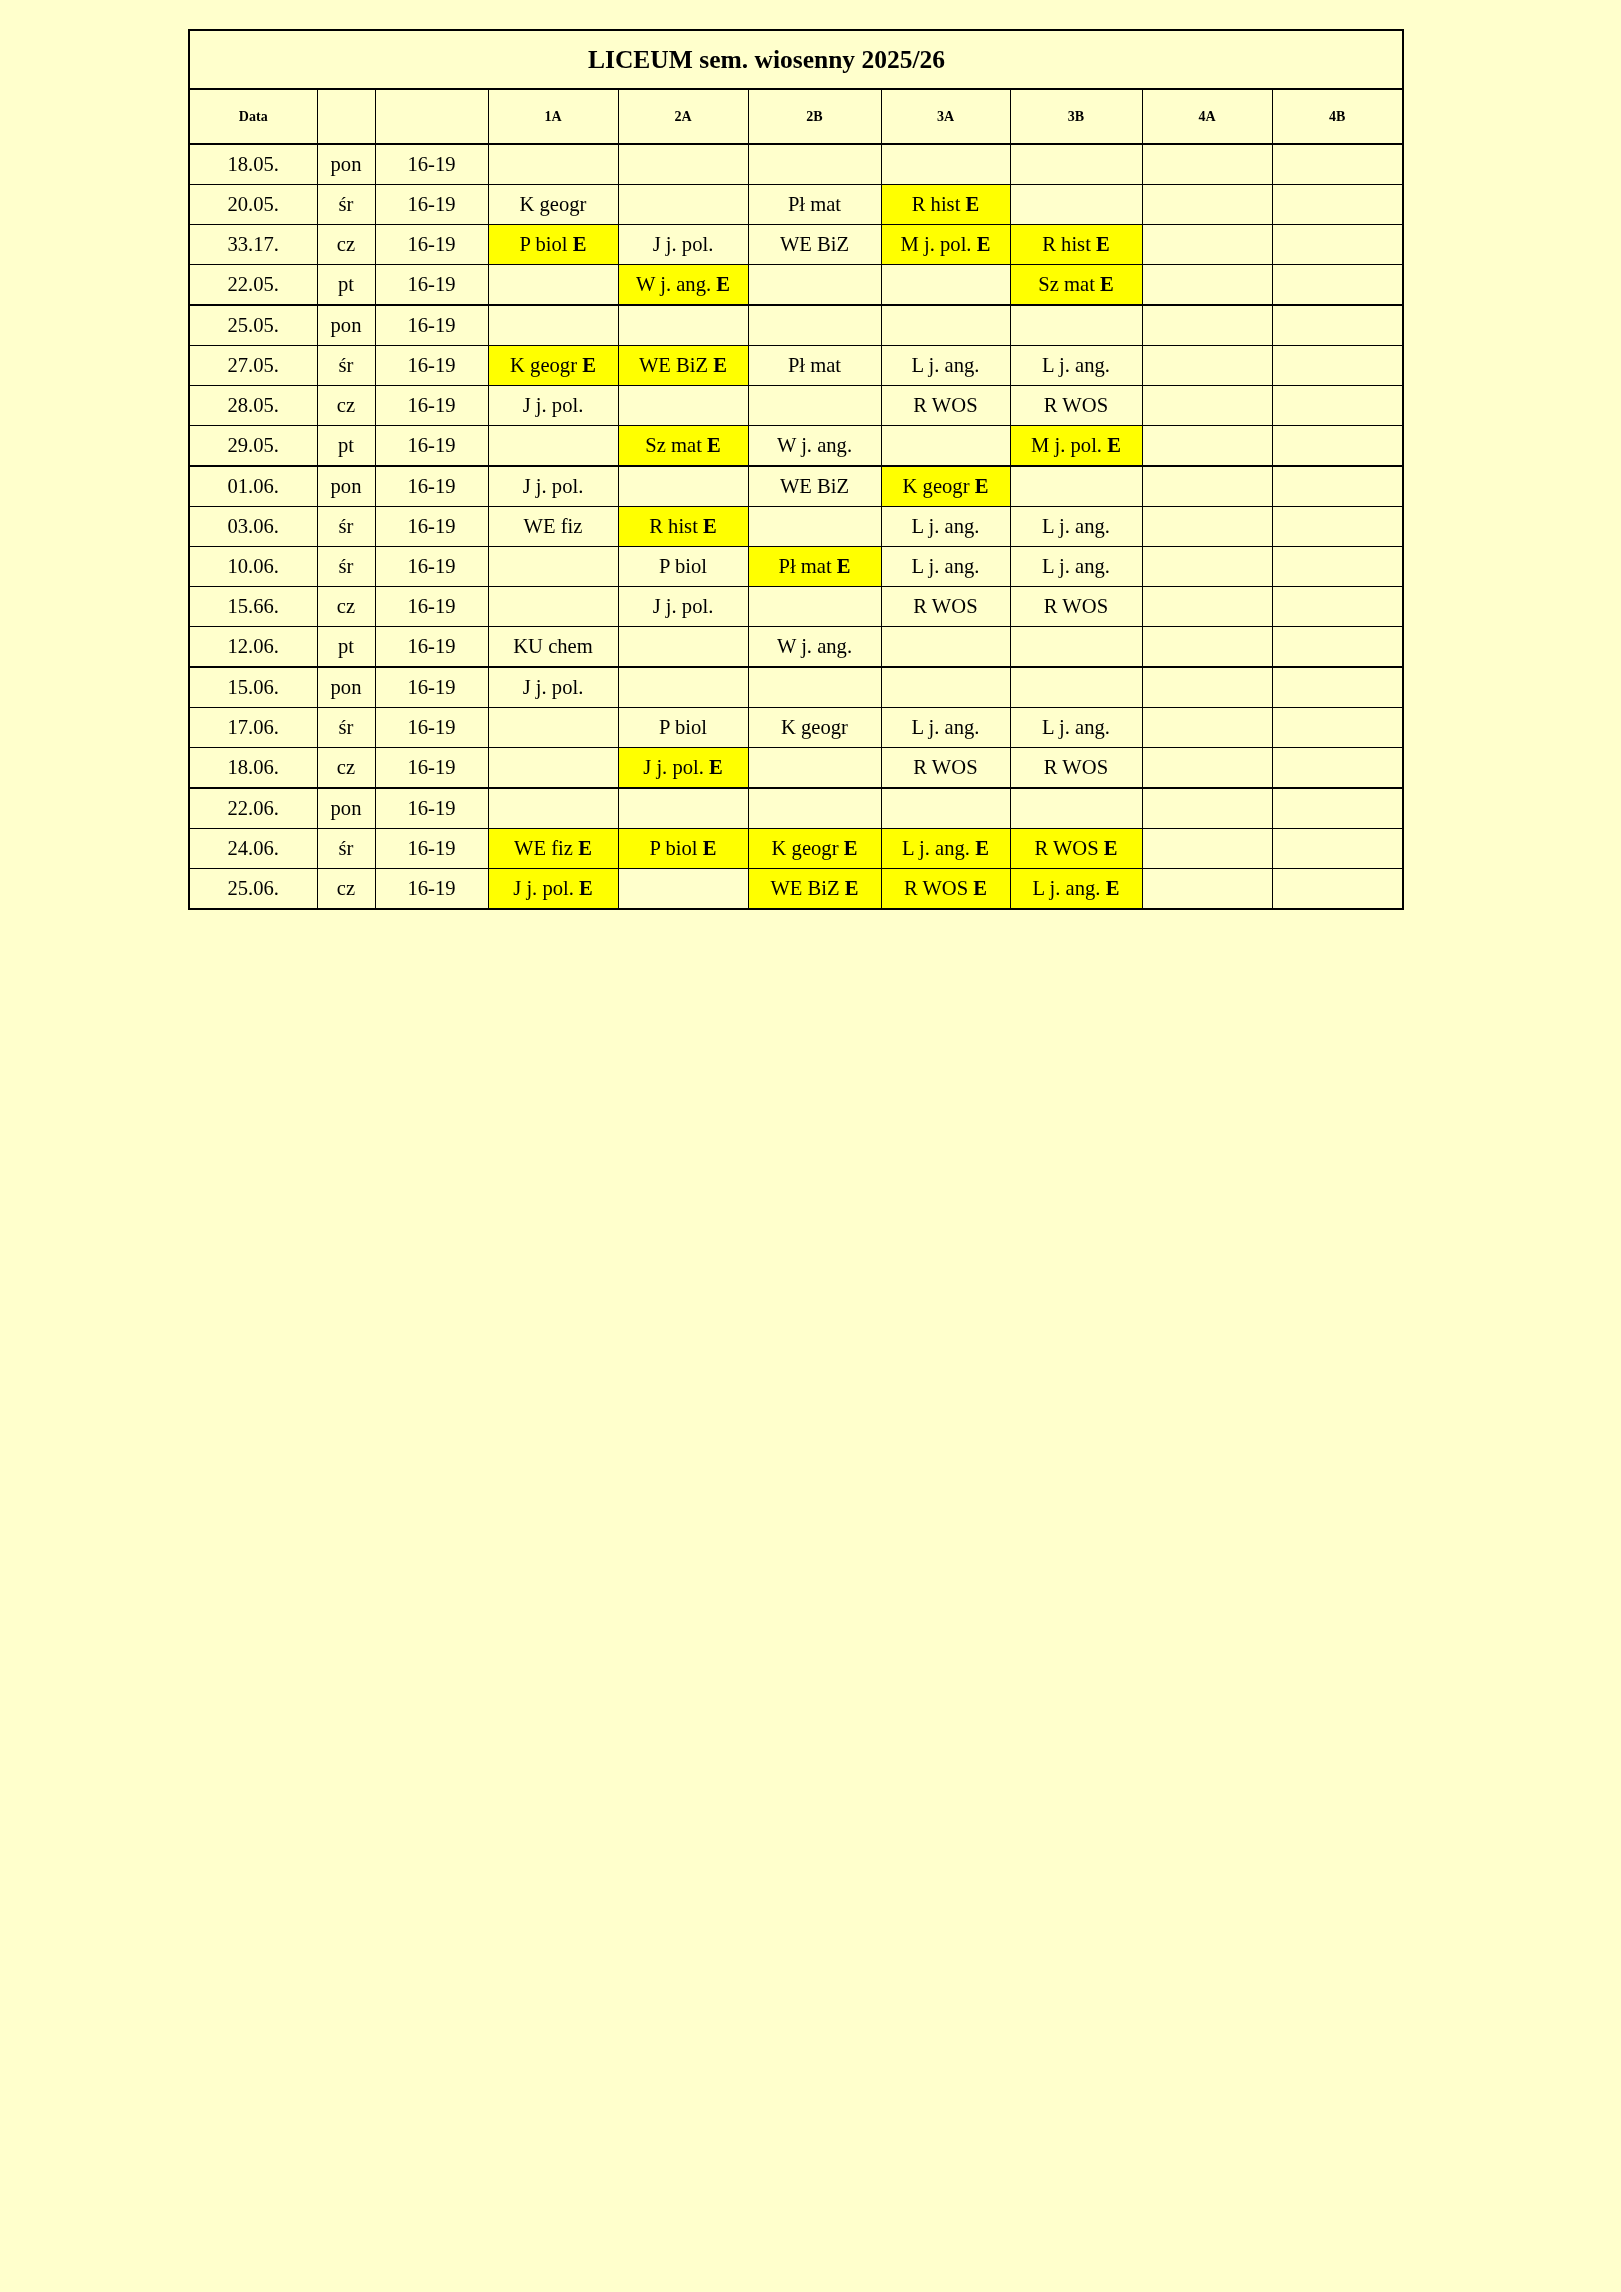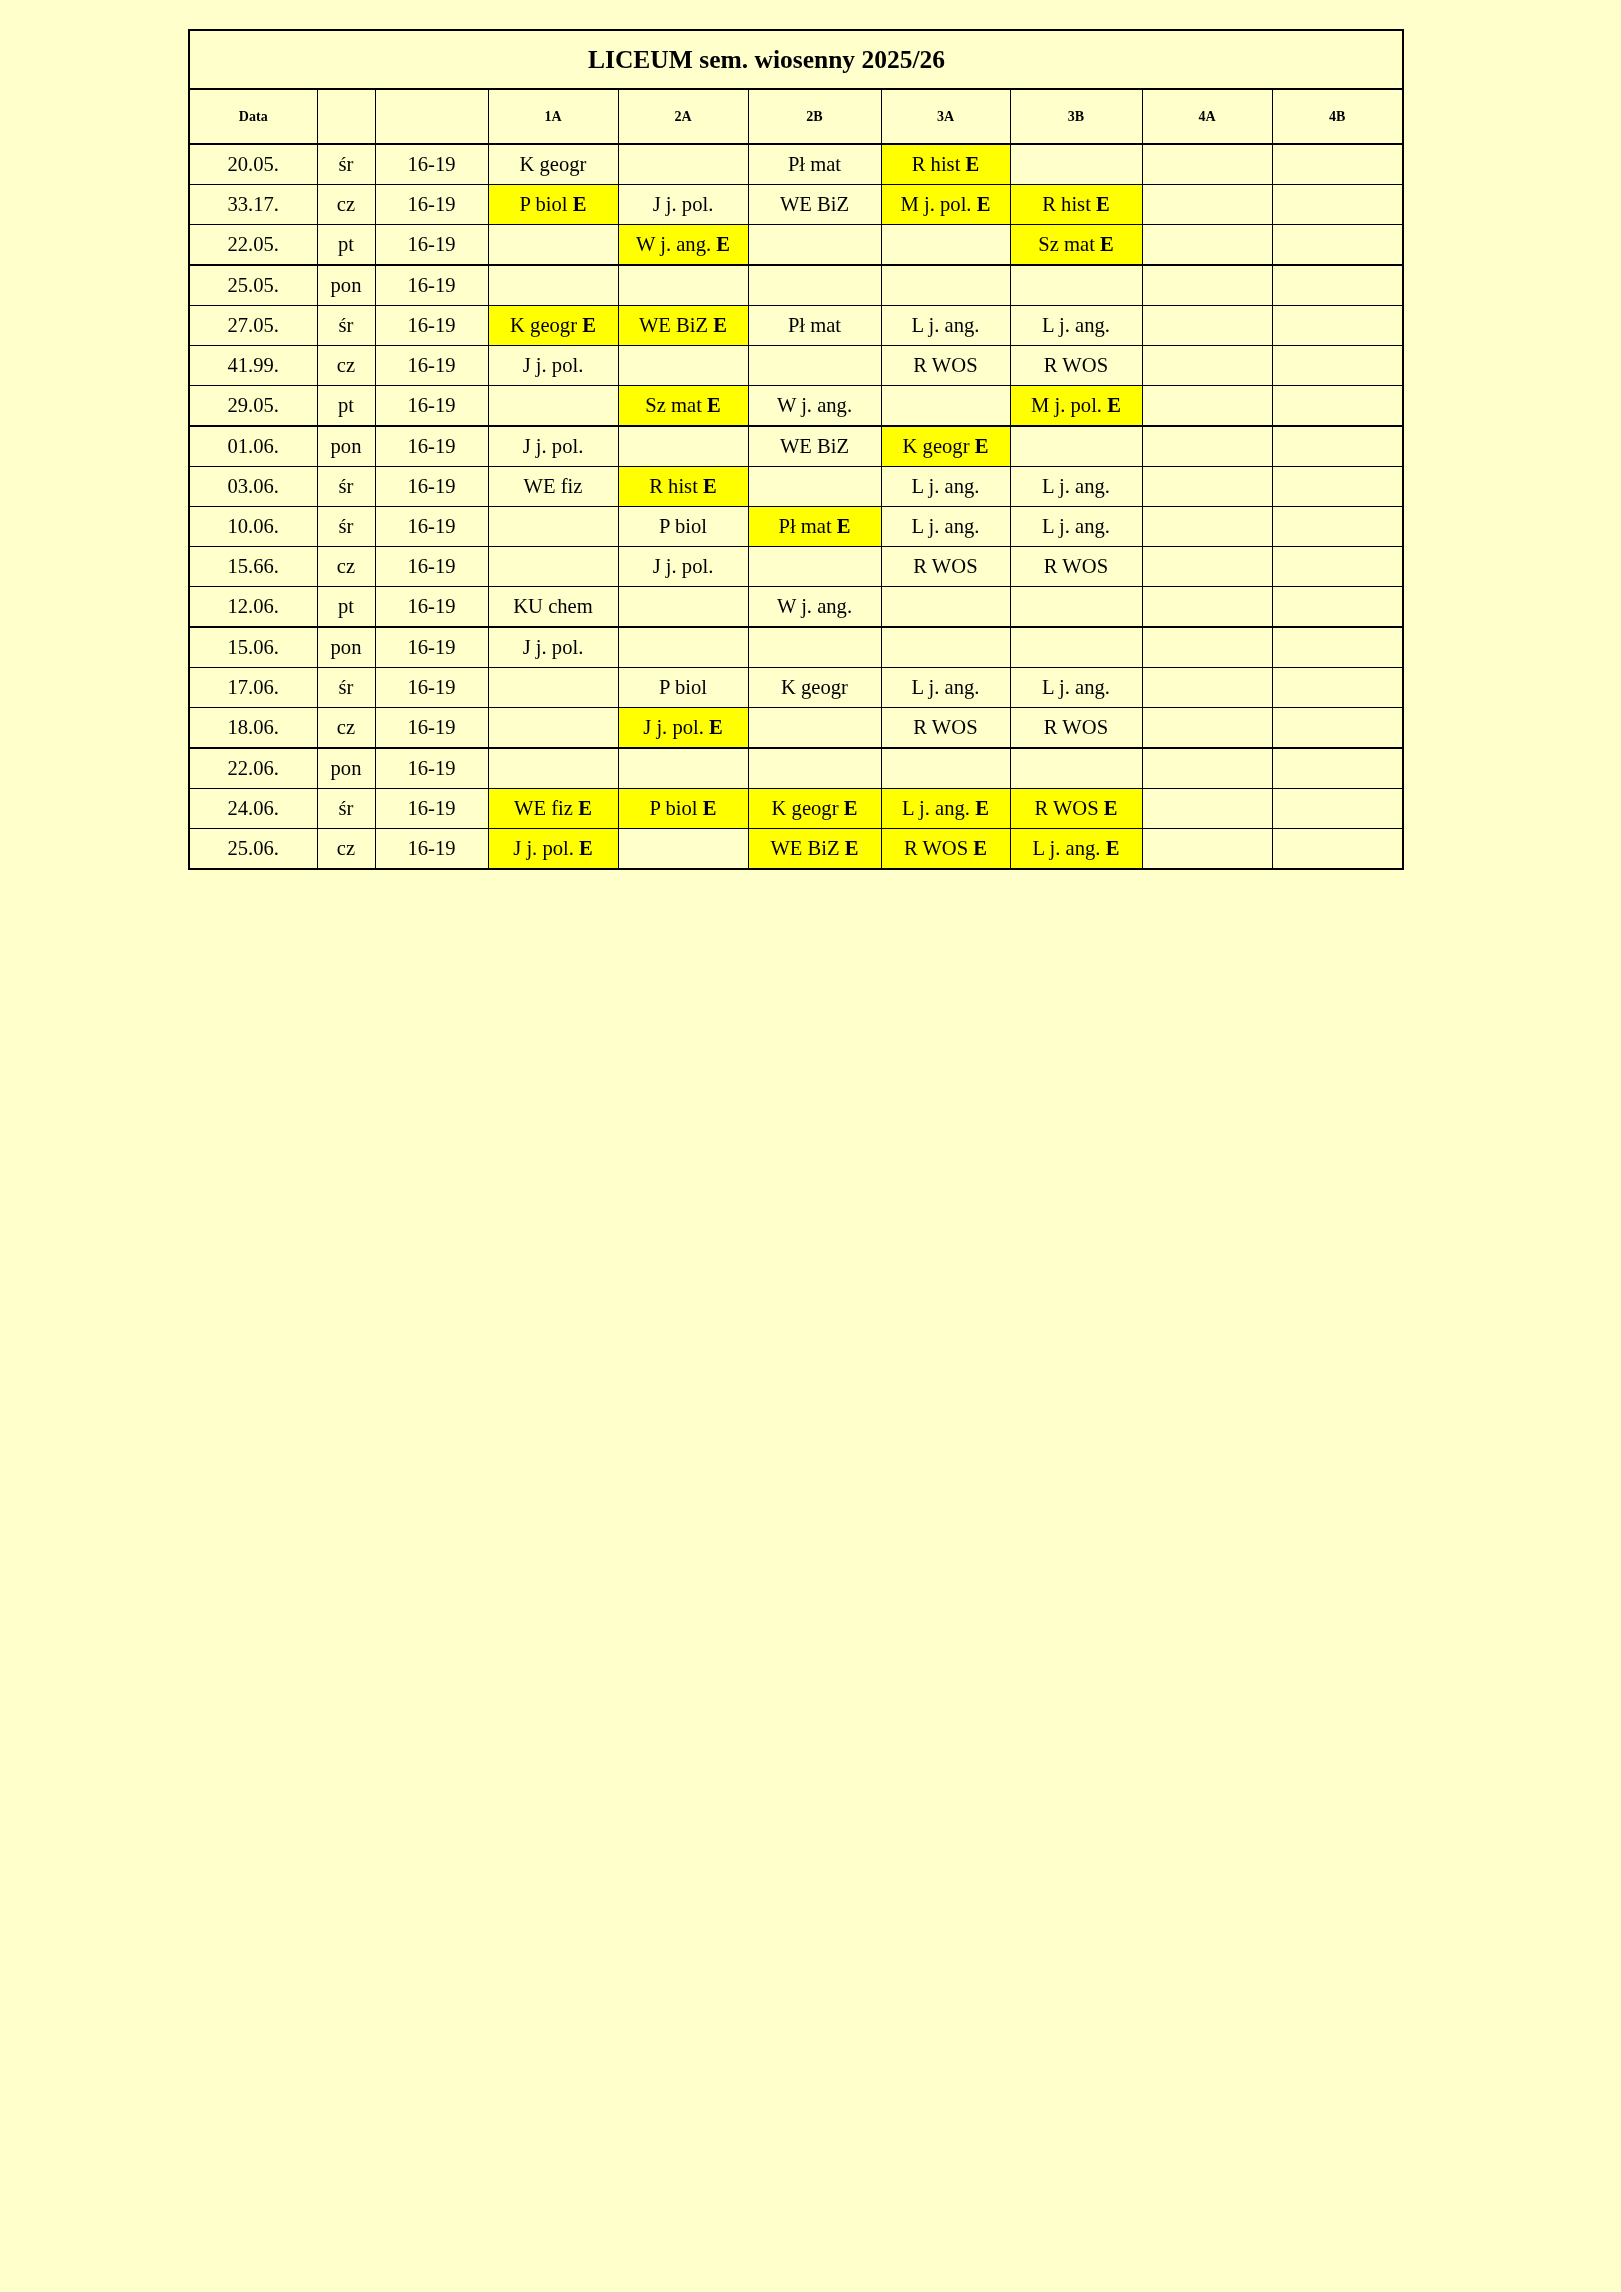--- a/index.html
+++ b/index.html
@@ -79,20 +79,32 @@
           <th>2A</th>
           <th>2B</th>
           <th>3A</th>
           <th>3B</th>
           <th>4A</th>
           <th>4B</th>
         </tr>
     </thead>
     <tbody id="schedule-body">
         <tr>
+          <td>18.05.</td>
+          <td>pon</td>
+          <td>16-19</td>
+          <td></td>
+          <td></td>
+          <td></td>
+          <td></td>
+          <td></td>
+          <td></td>
+          <td></td>
+        </tr>
+        <tr>
           <td>20.05.</td>
           <td>śr</td>
           <td>16-19</td>
           <td>K geogr</td>
           <td></td>
           <td>Pł mat</td>
           <td class="exam">R hist <b>E</b></td>
           <td></td>
           <td></td>
           <td></td>
@@ -139,21 +151,21 @@
           <td>16-19</td>
           <td class="exam">K geogr <b>E</b></td>
           <td class="exam">WE BiZ <b>E</b></td>
           <td>Pł mat</td>
           <td>L j. ang.</td>
           <td>L j. ang.</td>
           <td></td>
           <td></td>
         </tr>
         <tr>
-          <td>41.99.</td>
+          <td>28.05.</td>
           <td>cz</td>
           <td>16-19</td>
           <td>J j. pol.</td>
           <td></td>
           <td></td>
           <td>R WOS</td>
           <td>R WOS</td>
           <td></td>
           <td></td>
         </tr>

